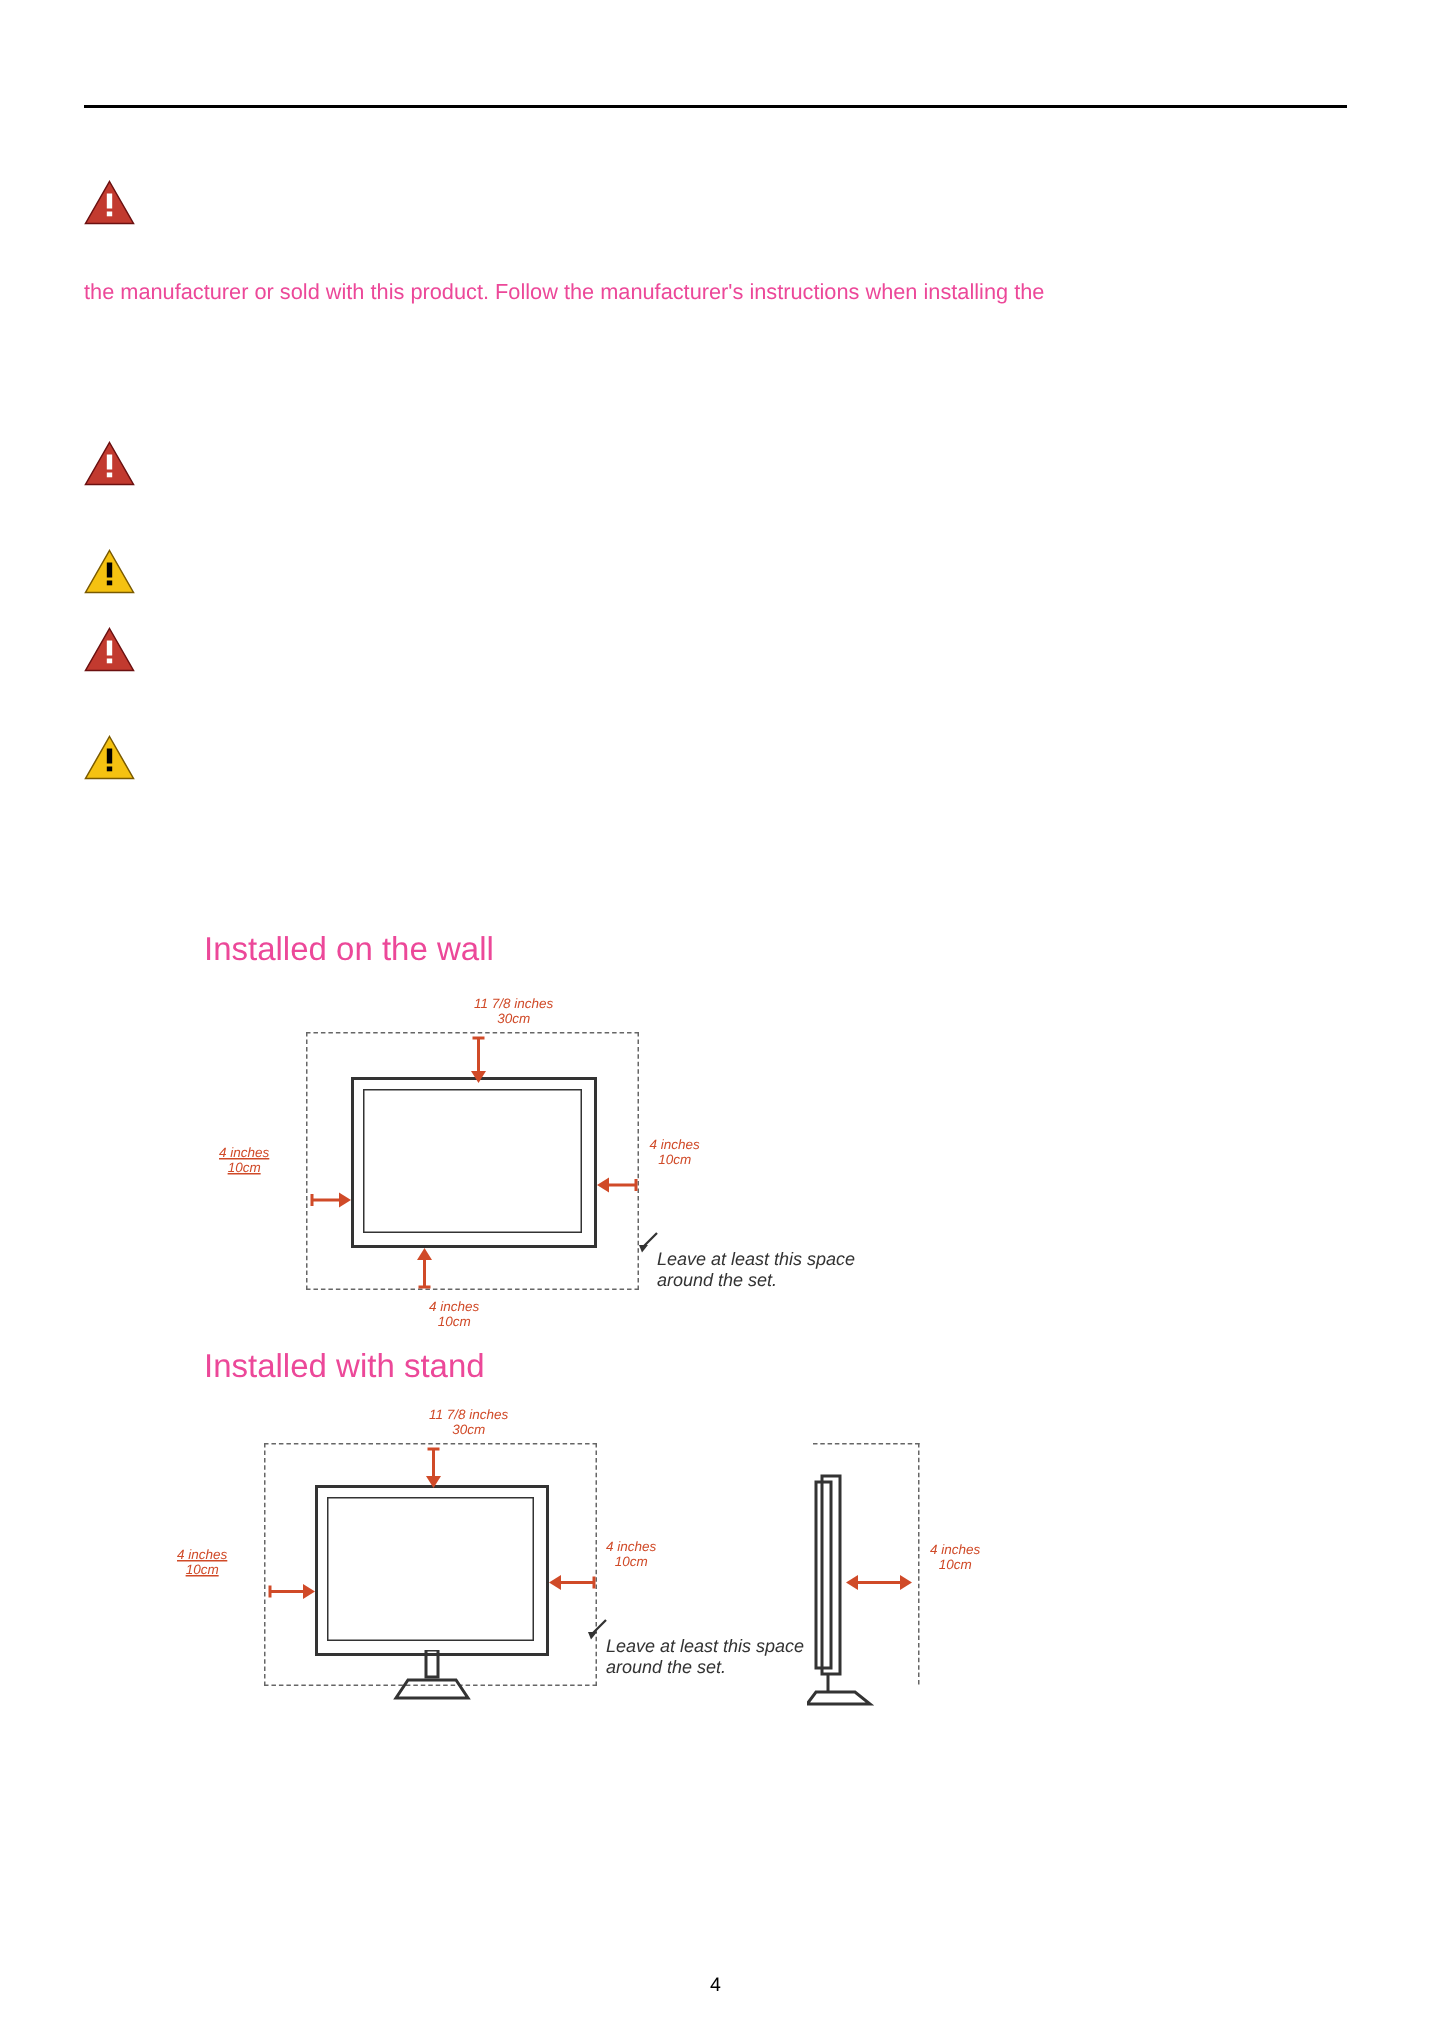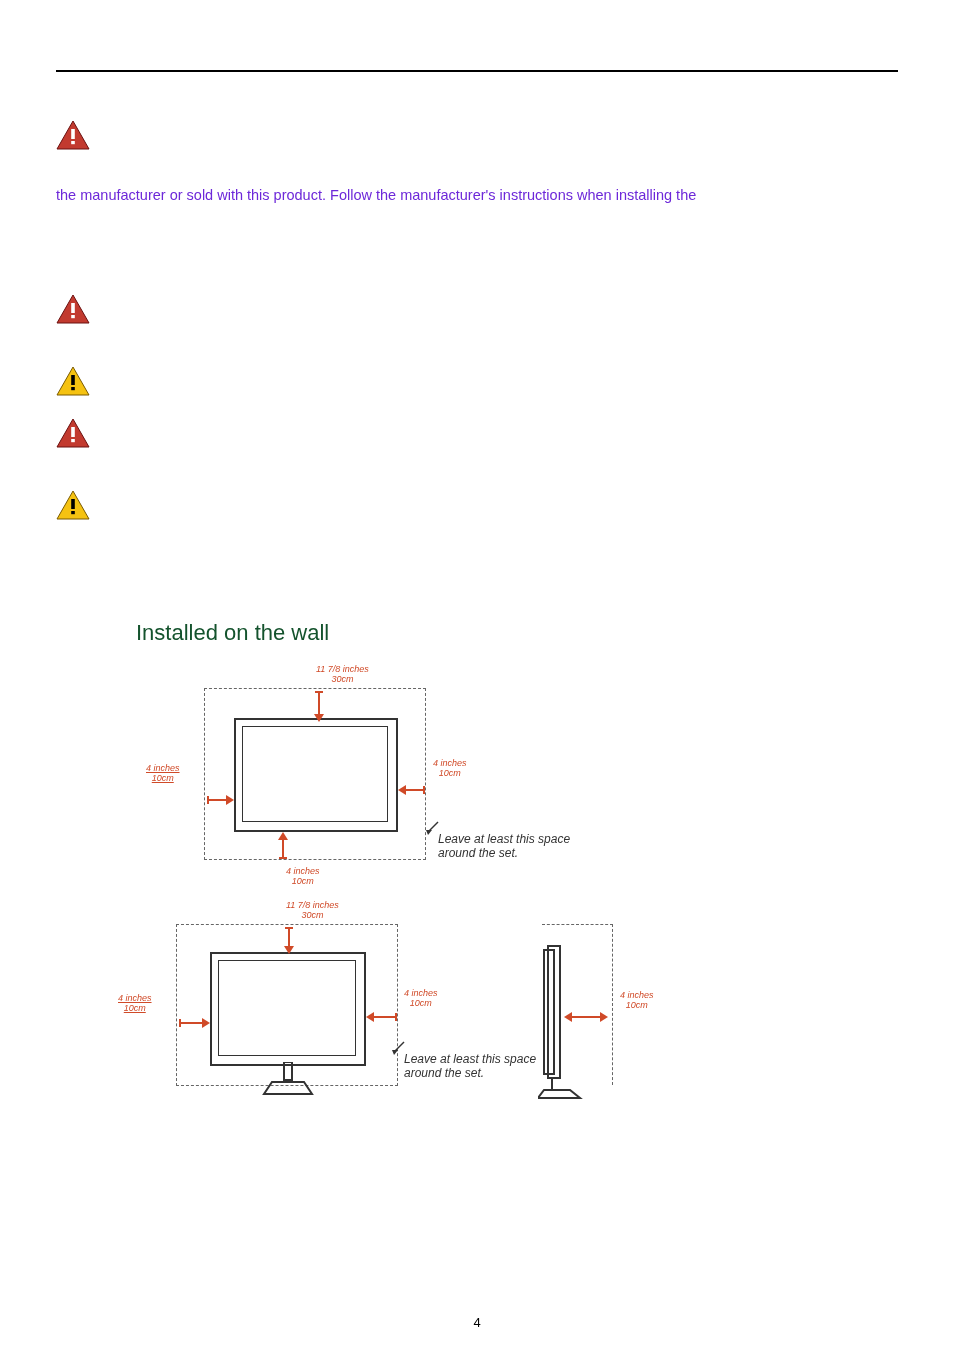--- a/index.html
+++ b/index.html
@@ -11,28 +11,28 @@
     position:relative;
     font-family:Arial,Helvetica,sans-serif;
     color:#fff;
   }
   .hr-top{border-top:2px solid #000;margin-top:22px;margin-bottom:48px;}
   .warn-icon svg{display:block;}
   .row{display:flex;align-items:flex-start;margin-top:8px;}
   .row .warn-icon{margin-right:16px;flex-shrink:0;}
   .row .row-text{flex:1;}
   .visible-line{
-    color:#6d28d9;
+    color:#ec4899;
     font-size:14.5px;
     line-height:26px;
     margin-top:32px;
     margin-bottom:34px;
   }
   .section-head{
-    color:#14532d;
+    color:#ec4899;
     font-size:22px;
     margin-left:80px;
     margin-top:30px;
     margin-bottom:12px;
     font-family:Arial,Helvetica,sans-serif;
   }
   .diagram-wrap{
     position:relative;
     margin-left:20px;
     margin-bottom:10px;
@@ -204,20 +204,21 @@
 around the set.</span>
     </div>
     <span class="arrow-red" style="left:350px;top:160px;">
       <svg width="14" height="18">
           <line x1="12" y1="4" x2="2" y2="14" stroke="#333" stroke-width="1.5"></line>
           <polygon points="0,12 6,12 2,17" fill="#333"></polygon>
         </svg>
     </span>
   </div>
 
+  <div class="section-head" style="margin-top:10px;">Installed with stand</div>
 
   <div class="diagram-wrap" style="height:230px;">
 
     <div class="dashed-box" style="left:100px;top:26px;width:220px;height:160px;"></div>
     <div class="monitor-box" style="left:134px;top:54px;width:152px;height:110px;"></div>
     <div class="monitor-box" style="left:142px;top:62px;width:136px;height:94px;border-width:1px;"></div>
 
     <span style="position:absolute;left:184px;top:164px;">
       <svg width="56" height="36">
         <rect x="24" y="0" width="8" height="18" fill="none" stroke="#333" stroke-width="2"></rect>

